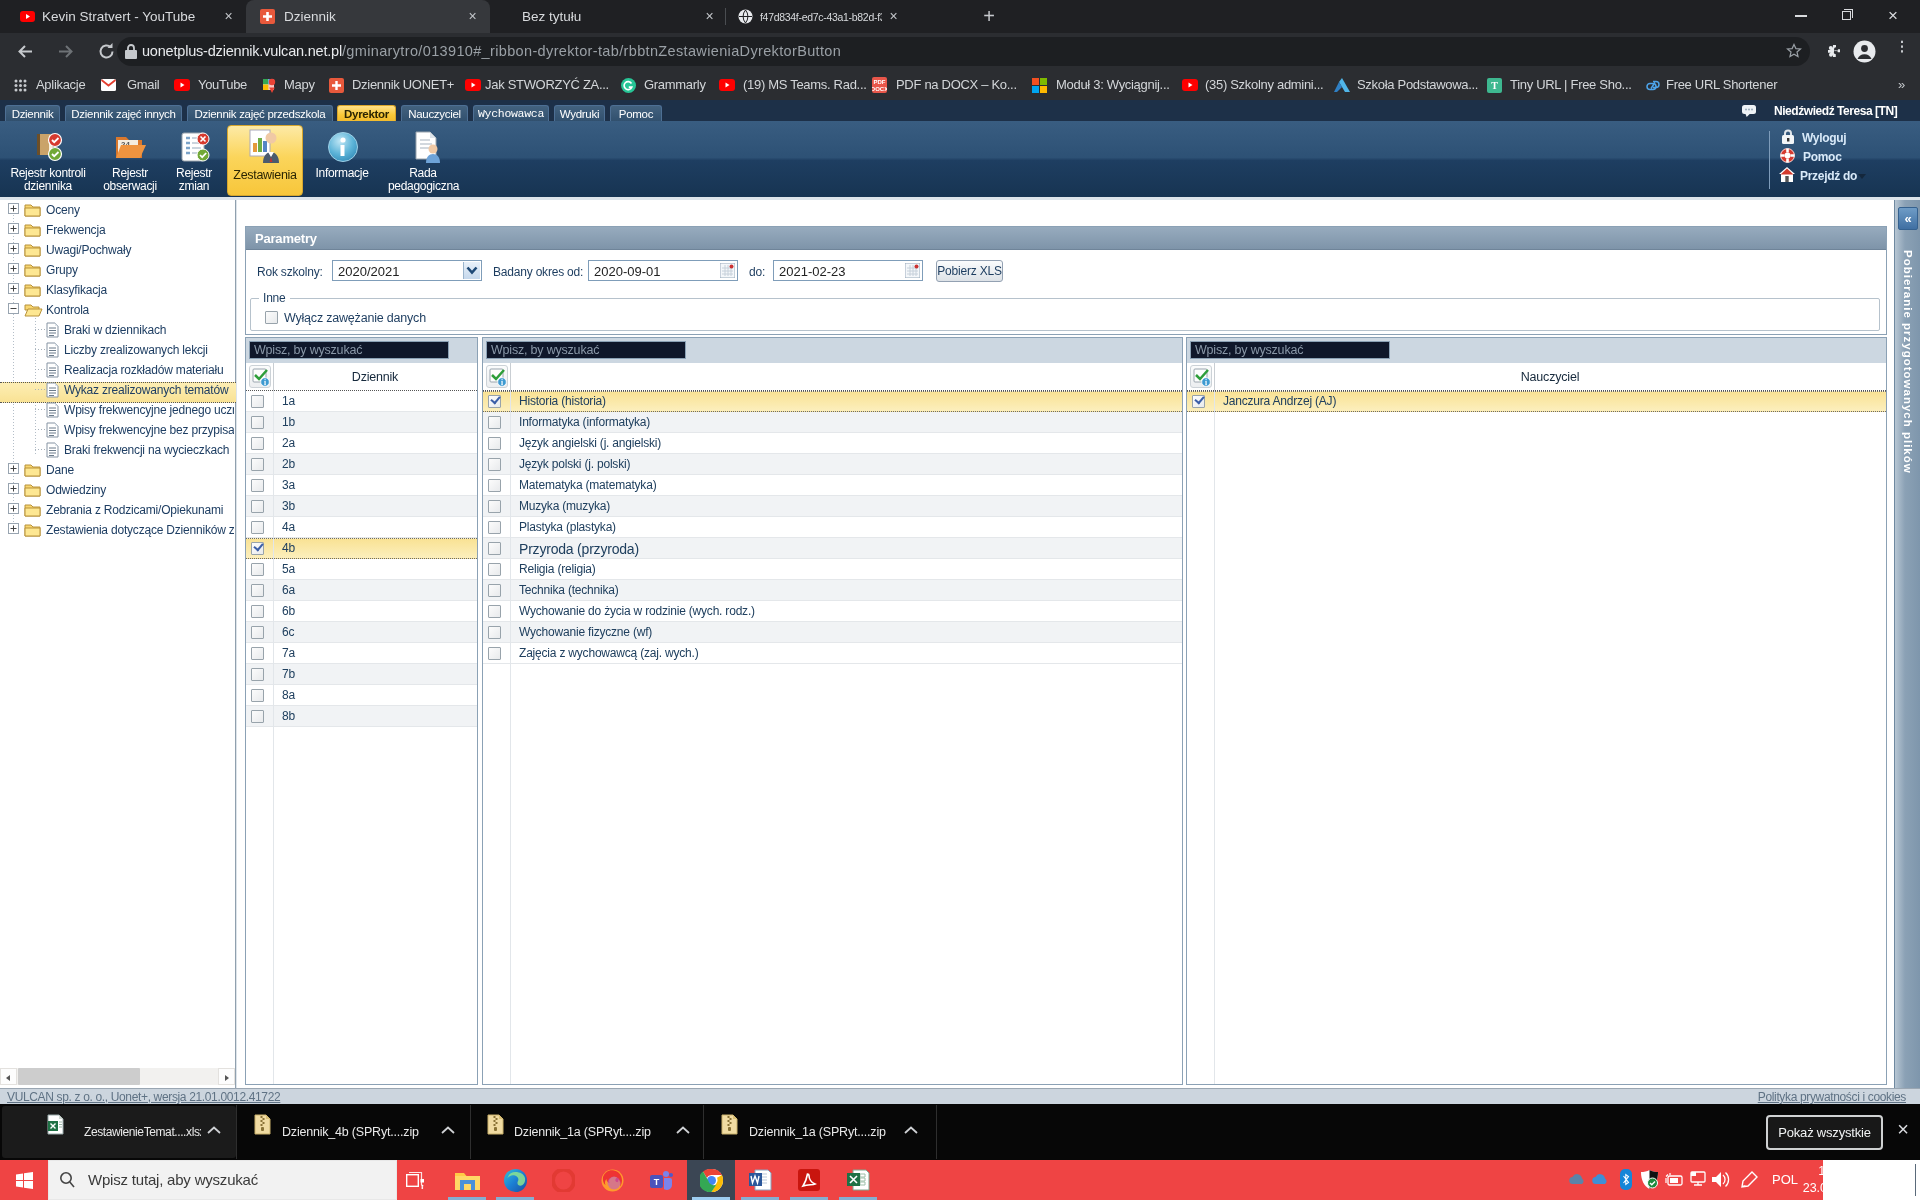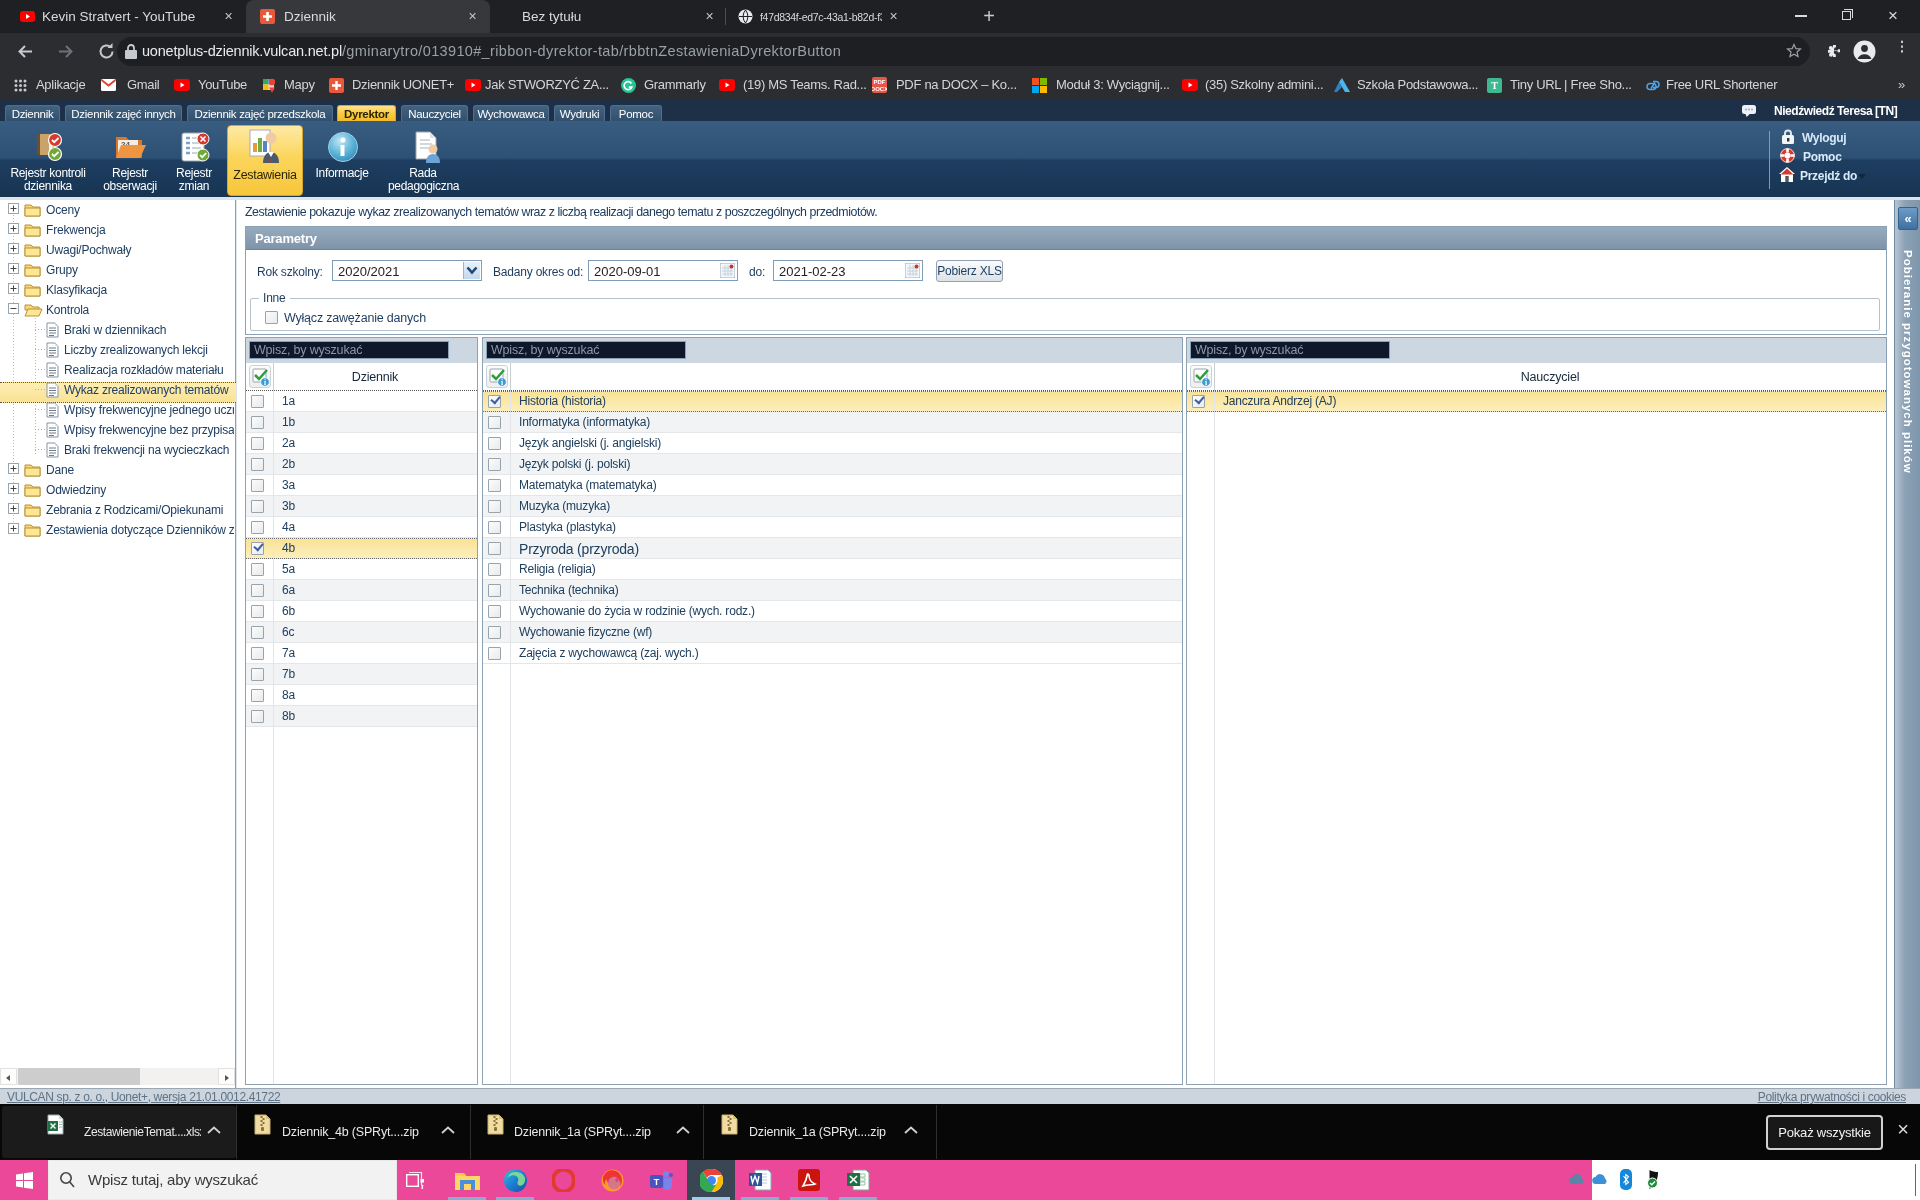--- a/index.html
+++ b/index.html
@@ -37,21 +37,21 @@
   .srch { position:absolute; left:3px; top:3px; height:18px; background:#0f172a; border:1px solid #8ba1b5; color:#8a98a8; font-size:12.5px; letter-spacing:-0.2px; line-height:16px; padding-left:4px; }
   .row { position:absolute; left:0; right:0; height:21px; border-bottom:1px solid #e4e7ea; font-size:12px; letter-spacing:-0.2px; color:#20405f; line-height:20px; white-space:nowrap; }
   .row.alt { background:#f1f3f5; }
   .row.sel { background:linear-gradient(#f9e294,#fcefbd); border-top:1px dotted #6b6b6b; border-bottom:1px dotted #6b6b6b; }
   .cb { position:absolute; width:13px; height:13px; background:linear-gradient(135deg,#fcfcfc,#e8eaec); border:1px solid #98a3ab; border-radius:1px; }
   .cb.on:before { content:""; position:absolute; left:2px; top:0px; width:7px; height:4px; border-left:2px solid #3c5fa8; border-bottom:2px solid #3c5fa8; transform:rotate(-50deg); }
   
   #footer { left:0; top:1088px; width:1920px; height:16px; background:#ccd5de; border-top:1px solid #9aa6b2; }
   #dlbar { left:0; top:1104px; width:1920px; height:56px; background:#070707; }
   .dlitem { position:absolute; top:0; height:56px; color:#e9e9e9; font-size:12.5px; letter-spacing:-0.2px; }
-  #taskbar { left:0; top:1160px; width:1592px; height:40px; background:#ec4899; }
+  #taskbar { left:0; top:1160px; width:1823px; height:40px; background:#ef4444; }
 </style>
 </head>
 <body>
 
 <div class="abs" id="tabstrip">
   <div class="abs tab" style="left:8px;width:234px;">
     <svg class="abs" style="left:12px;top:9px;" width="15" height="15" viewBox="0 0 15 15">
         <rect x="0" y="2" width="15" height="11" rx="3" fill="#f00"></rect>
         <path d="M6 5l4 2.5L6 10z" fill="#fff"></path>
       </svg>
@@ -206,21 +206,21 @@
   <span class="bm" style="left:1666px;text-align:center;">Free URL Shortener</span>
   <span class="bm" style="left:1898px;color:#c6c9cd;">»</span>
 </div>
 
 <div class="abs" id="menubar">
   <div class="mtab" style="left:5px;width:55px;">Dziennik</div>
   <div class="mtab" style="left:65px;width:117px;">Dziennik zajęć innych</div>
   <div class="mtab" style="left:187px;width:146px;">Dziennik zajęć przedszkola</div>
   <div class="mtab act" style="left:337px;width:59px;">Dyrektor</div>
   <div class="mtab" style="left:401px;width:67px;">Nauczyciel</div>
-  <div class="mtab" style="left:473px;width:76px;">Wychowawca</div>
+  <div class="mtab" style="left:473px;width:76px;font-family:Liberation Mono, monospace;">Wychowawca</div>
   <div class="mtab" style="left:554px;width:51px;">Wydruki</div>
   <div class="mtab" style="left:610px;width:52px;">Pomoc</div>
   <svg class="abs" style="left:1742px;top:5px;" width="15" height="12" viewBox="0 0 15 12">
       <rect width="14" height="9" rx="2.5" fill="#eef2f6"></rect>
       <path d="M3.5 9l1.2 3 3-3z" fill="#eef2f6"></path>
       <circle cx="4" cy="4.5" r="1" fill="#9aacba"></circle>
       <circle cx="7" cy="4.5" r="1" fill="#9aacba"></circle>
       <circle cx="10" cy="4.5" r="1" fill="#9aacba"></circle>
     </svg>
   <div class="abs" style="left:1774px;top:4px;color:#fff;font-size:12px;font-weight:bold;letter-spacing:-0.45px;">Niedźwiedź Teresa [TN]</div>
@@ -473,21 +473,20 @@
       </svg>
 <div class="titem" style="left:64px;top:242px;width:170px;overflow:hidden;line-height:16px;">Braki frekwencji na wycieczkach</div>
 <div class="abs" style="left:0;top:868px;width:235px;height:17px;background:#f2f1ef;"></div>
 <div class="abs" style="left:0;top:868px;width:17px;height:17px;background:#fdfdfd;border:1px solid #e3e1de;"></div>
 <div class="abs" style="left:6px;top:875px;width:0;height:0;border-top:3px solid transparent;border-bottom:3px solid transparent;border-right:4px solid #555;"></div>
 <div class="abs" style="left:18px;top:868px;width:122px;height:17px;background:#cdcdcd;border-radius:1px;"></div>
 <div class="abs" style="left:218px;top:868px;width:17px;height:17px;background:#fdfdfd;border:1px solid #e3e1de;"></div>
 <div class="abs" style="left:225px;top:875px;width:0;height:0;border-top:3px solid transparent;border-bottom:3px solid transparent;border-left:4px solid #555;"></div>
   </div>
   <div id="mainarea">
-    <div class="abs" style="left:8px;top:5px;width:1300px;color:#1e3c60;font-size:12.4px;letter-spacing:-0.45px;">Zestawienie pokazuje wykaz zrealizowanych tematów wraz z liczbą realizacji danego tematu z poszczególnych przedmiotów.</div>
 
     <div class="panel" style="left:8px;top:26px;width:1642px;height:109px;">
       <div class="abs" style="left:0;top:0;right:0;height:23px;background:linear-gradient(#97abbe,#7e94a9);border-bottom:1px solid #6f8499;"></div>
       <div class="abs" style="left:9px;top:4px;color:#fff;font-size:13px;font-weight:bold;letter-spacing:-0.2px;">Parametry</div>
       <div class="abs" style="left:11px;top:38px;color:#1c3c5f;font-size:12px;letter-spacing:-0.2px;">Rok szkolny:</div>
       <div class="abs" style="left:86px;top:33px;width:150px;height:21px;background:#fff;border:1px solid #7f9db9;">
         <div class="abs" style="left:5px;top:3px;color:#222;font-size:13px;">2020/2021</div>
         <div class="abs" style="right:1px;top:1px;width:17px;height:17px;background:linear-gradient(#e9f1fa,#c5d8ec);border-left:1px solid #9ab4cc;">
             <svg class="abs" style="left:2px;top:4px;" width="12" height="9" viewBox="0 0 12 9">
               <path d="M1.5 1.5L6 6.5l4.5-5" stroke="#1e4976" stroke-width="2.6" fill="none"></path>

